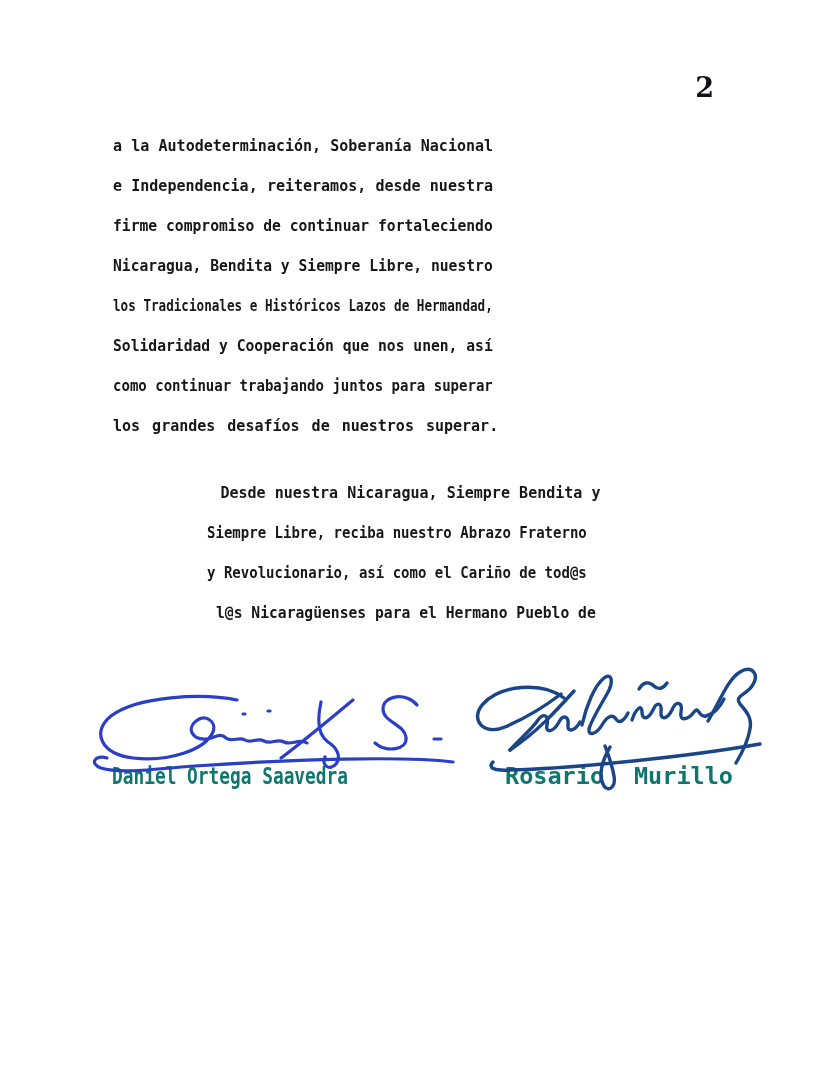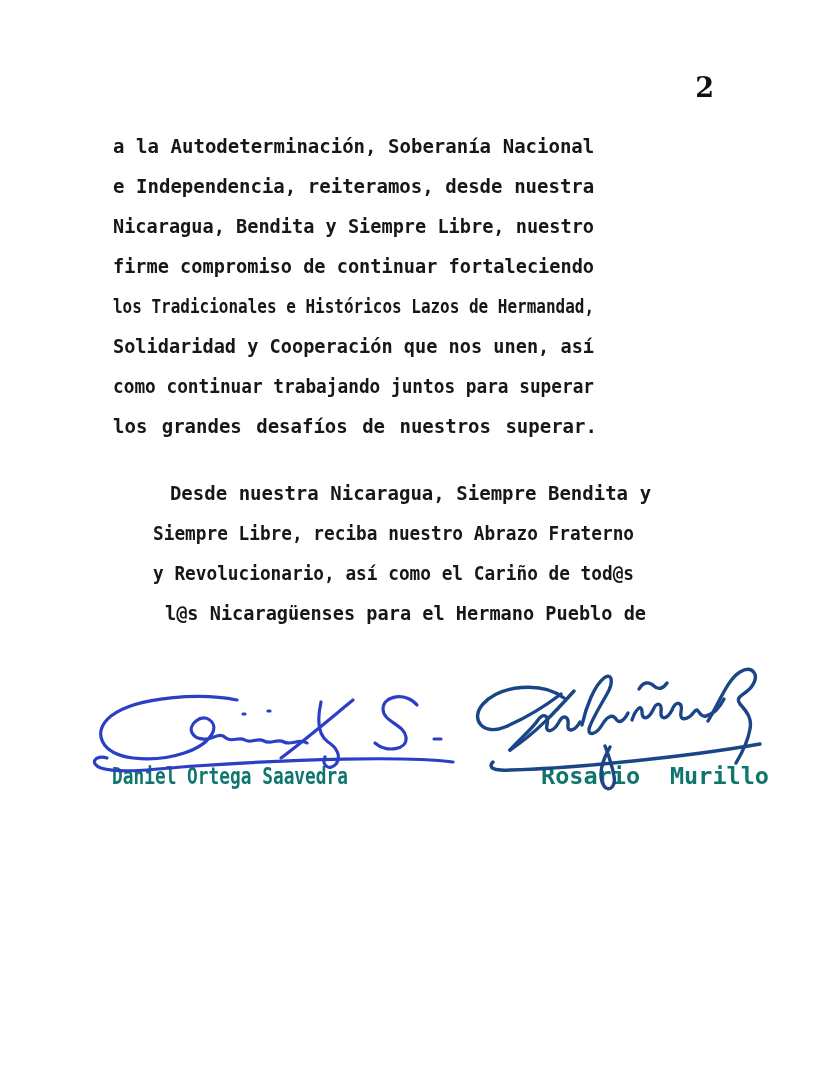--- a/index.html
+++ b/index.html
@@ -8,21 +8,21 @@
     font-family:"DejaVu Sans Mono","Liberation Mono",monospace;
     color:#17171a;overflow:hidden;
   }
   .page-number{
     position:absolute;top:72px;left:680px;width:34px;text-align:right;
     font-family:"DejaVu Serif","Liberation Serif",serif;
     font-weight:bold;font-size:27px;color:#101014;
   }
   .body-text{
     position:absolute;left:113px;top:126px;width:595px;
-    font-weight:bold;font-size:19px;color:#17171a;
+    font-weight:bold;font-size:15px;color:#17171a;
   }
   .para{width:595px;}
   .para.second{margin-top:27px;text-align:center;}
   .line{height:40px;line-height:40px;overflow:visible;}
   span.fit{display:inline-block;white-space:pre;transform-origin:0 50%;}
   .sig-name{
     position:absolute;font-weight:bold;font-size:23.5px;color:#0f766e;
   }
   .sig-name .line{height:26px;line-height:26px;}
   .name-left{left:112px;top:763px;width:236px;}
@@ -36,40 +36,40 @@
 <body>
 
 <div class="page">
 
   <div class="page-number">2</div>
 
   <div class="body-text">
     <div class="para first">
       <div class="line"><span class="fit" style="transform: none; word-spacing: 0.191406px;">a la Autodeterminación, Soberanía Nacional</span></div>
       <div class="line"><span class="fit" style="transform: none; word-spacing: 0.191406px;">e Independencia, reiteramos, desde nuestra</span></div>
+      <div class="line"><span class="fit" style="transform: scaleX(0.978015); word-spacing: 0px;">firme compromiso de continuar fortaleciendo</span></div>
       <div class="line"><span class="fit" style="transform: scaleX(0.978015); word-spacing: 0px;">Nicaragua, Bendita y Siempre Libre, nuestro</span></div>
-      <div class="line"><span class="fit" style="transform: scaleX(0.978015); word-spacing: 0px;">firme compromiso de continuar fortaleciendo</span></div>
       <div class="line"><span class="fit" style="transform: scaleX(0.841082); word-spacing: 0px;">los Tradicionales e Históricos Lazos de Hermandad,</span></div>
       <div class="line"><span class="fit" style="transform: scaleX(0.978015); word-spacing: 0px;">Solidaridad y Cooperación que nos unen, así</span></div>
       <div class="line"><span class="fit" style="transform: scaleX(0.934547); word-spacing: 0px;">como continuar trabajando juntos para superar</span></div>
       <div class="line"><span class="fit" style="transform: none; word-spacing: 2.98438px;">los grandes desafíos de nuestros superar.</span></div>
     </div>
     <div class="para second">
       <div class="line"><span class="fit" style="transform: none; word-spacing: 0.153125px;">Desde nuestra Nicaragua, Siempre Bendita y</span></div>
       <div class="line"><span class="fit" style="transform: scaleX(0.934547); word-spacing: 0px;">Siempre Libre, reciba nuestro Abrazo Fraterno</span></div>
       <div class="line"><span class="fit" style="transform: scaleX(0.934547); word-spacing: 0px;">y Revolucionario, así como el Cariño de tod@s</span></div>
       <div class="line"><span class="fit" style="transform: scaleX(0.978015); word-spacing: 0px;">l@s Nicaragüenses para el Hermano Pueblo de</span></div>
     </div>
   </div>
 
   <div class="sig-name name-left">
     <div class="line"><span class="fit" style="transform: scaleX(0.758195); word-spacing: 0px;">Daniel Ortega Saavedra</span></div>
   </div>
   <div class="sig-name name-right">
-    <div class="line"><span class="fit" style="transform: none; word-spacing: 15.7656px; margin-left: 36px;">Rosario Murillo</span></div>
+    <div class="line"><span class="fit" style="transform: none; word-spacing: 15.7656px;">Rosario Murillo</span></div>
   </div>
 
   <svg class="sig sig-left" width="375" height="92" viewBox="0 0 375 92">
     <g stroke-width="3.2" stroke="#2b3fc6">
       <path d="M152 12 C118 5 52 8 26 28 C6 44 16 66 48 70 C84 74 120 62 128 44 C132 33 120 26 111 33 C101 41 108 52 121 51 C130 50 135 44 141 50 C147 55 154 48 160 52 C166 56 172 49 179 53 C186 57 192 50 199 54 C206 58 214 50 222 55"></path>
       <path d="M196 70 C220 52 246 30 268 12"></path>
       <path d="M236 14 C232 32 233 47 243 54 C251 59 257 68 251 76 C245 83 236 78 240 69"></path>
       <path d="M332 17 C322 4 298 7 298 21 C298 34 319 36 321 49 C323 62 301 65 290 55"></path>
       <path d="M349 51 L356 51"></path>
       <path d="M158 26 L160 26"></path>

